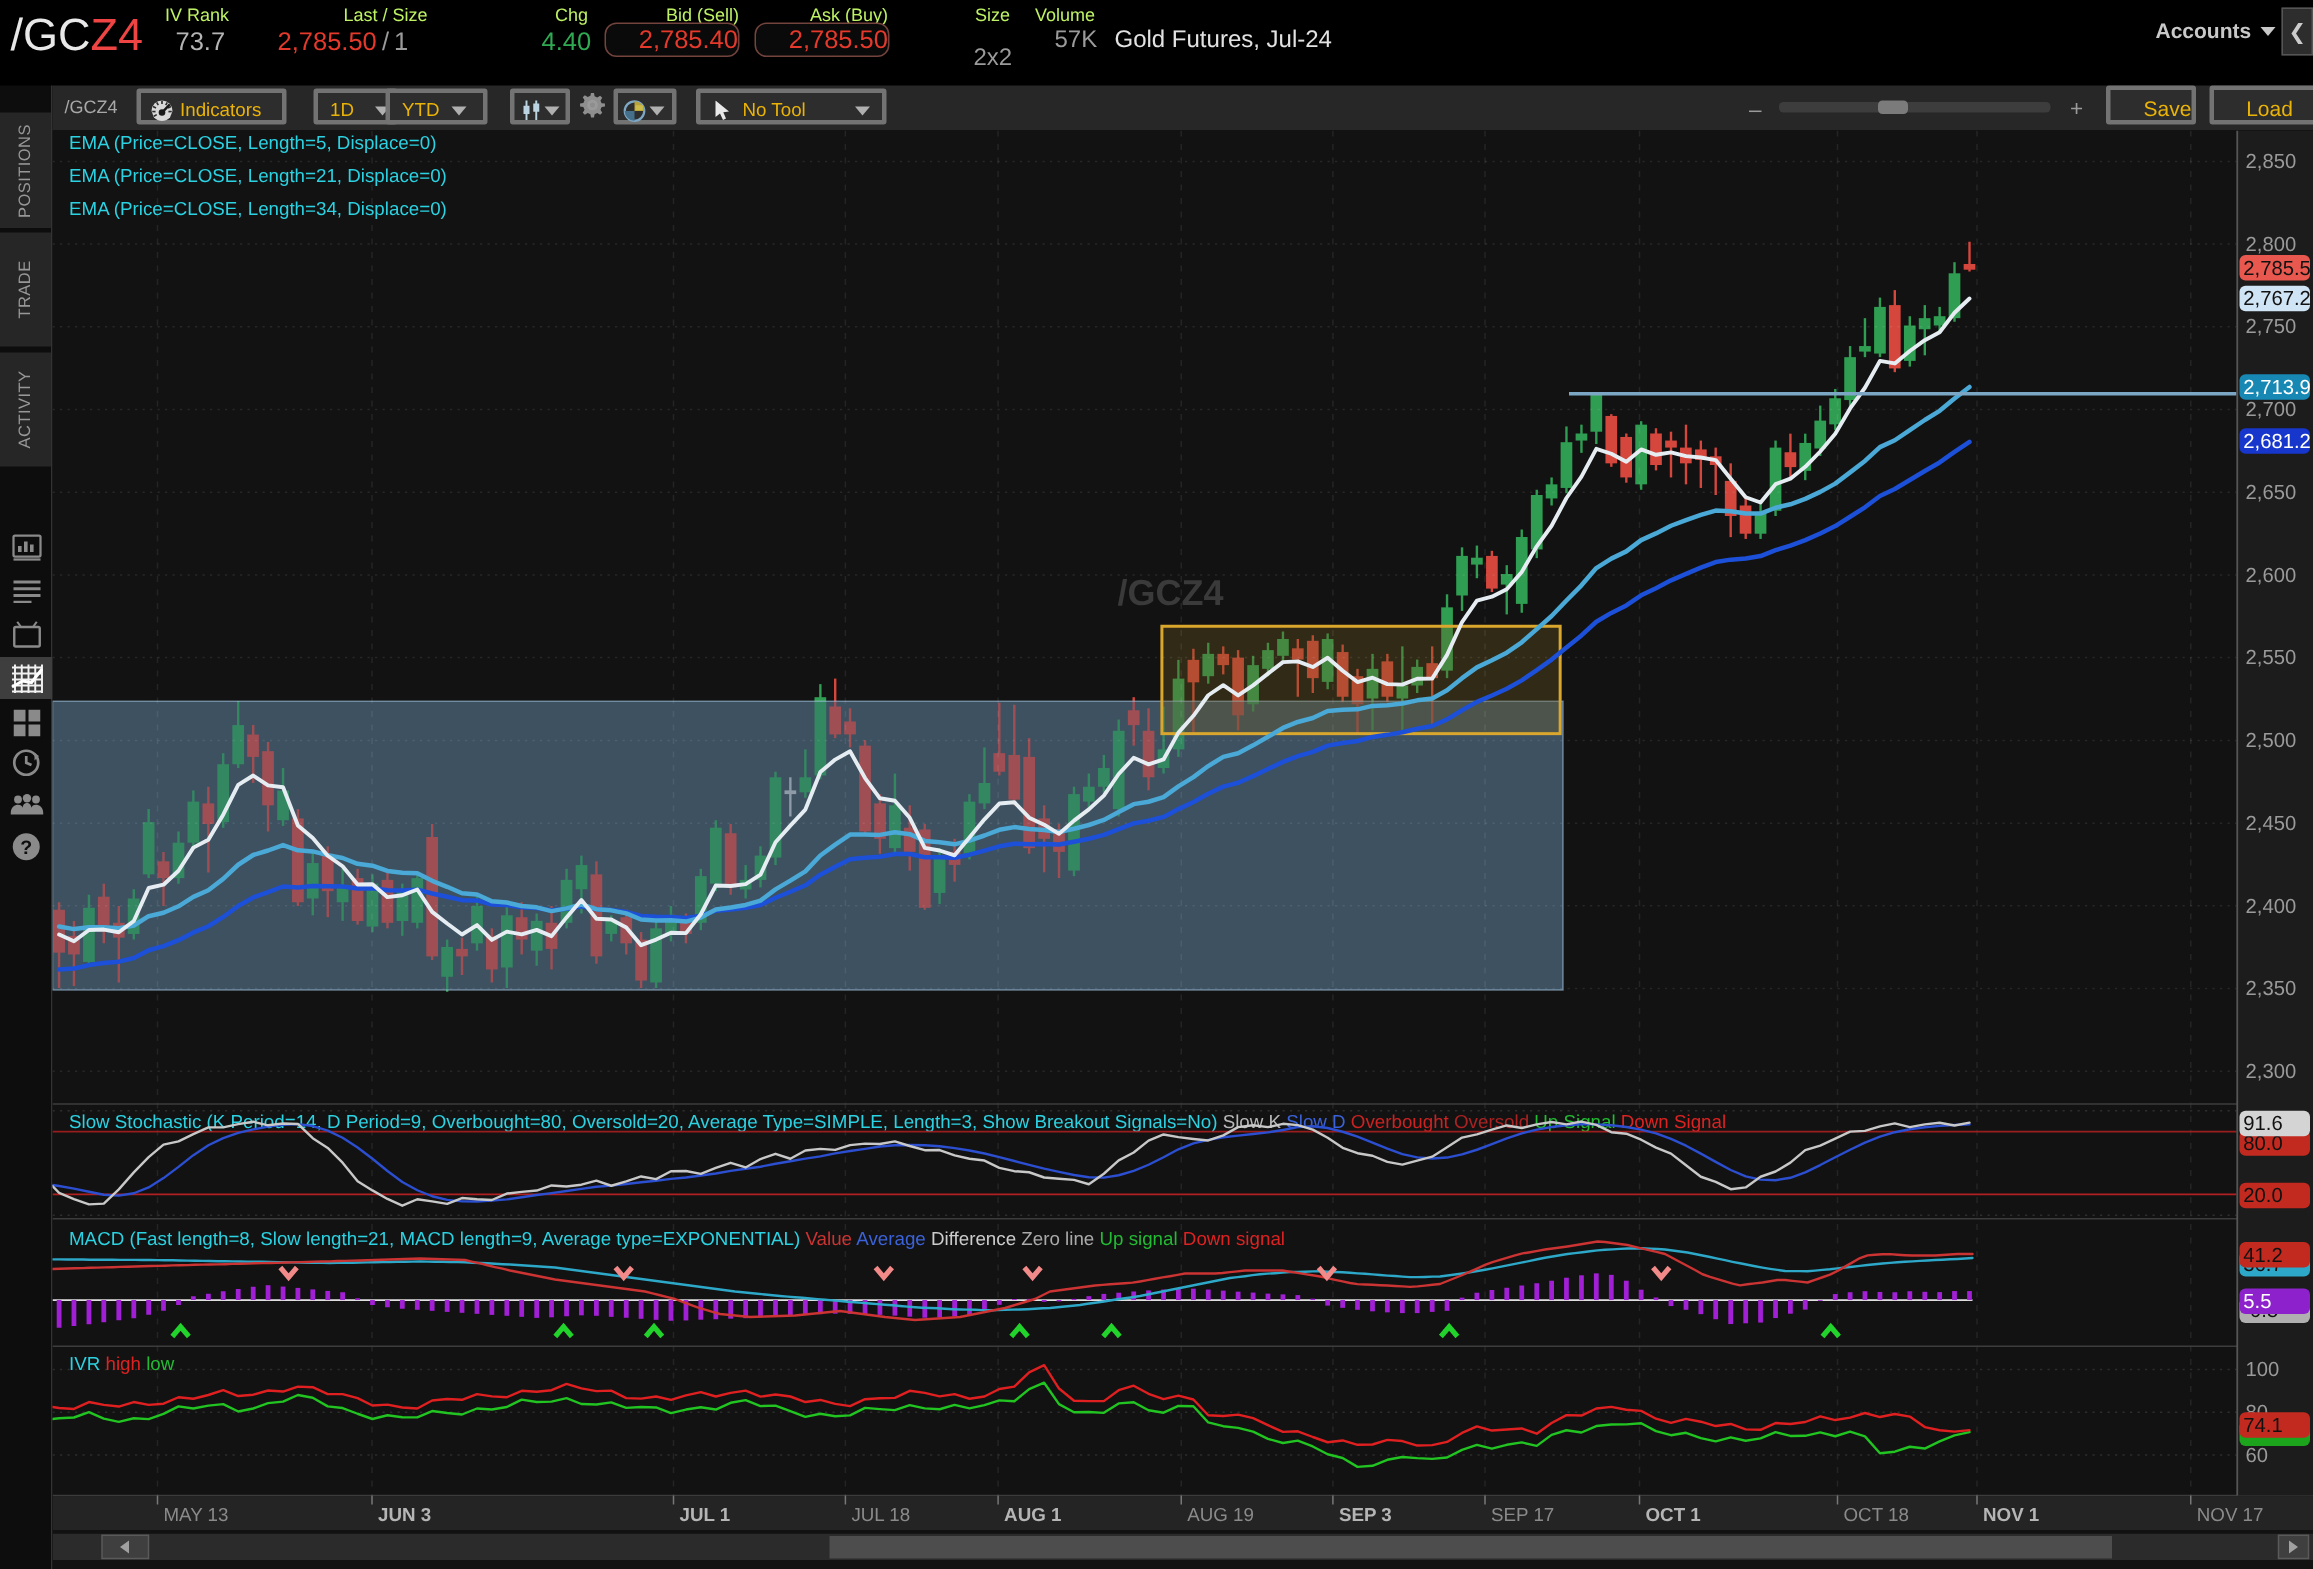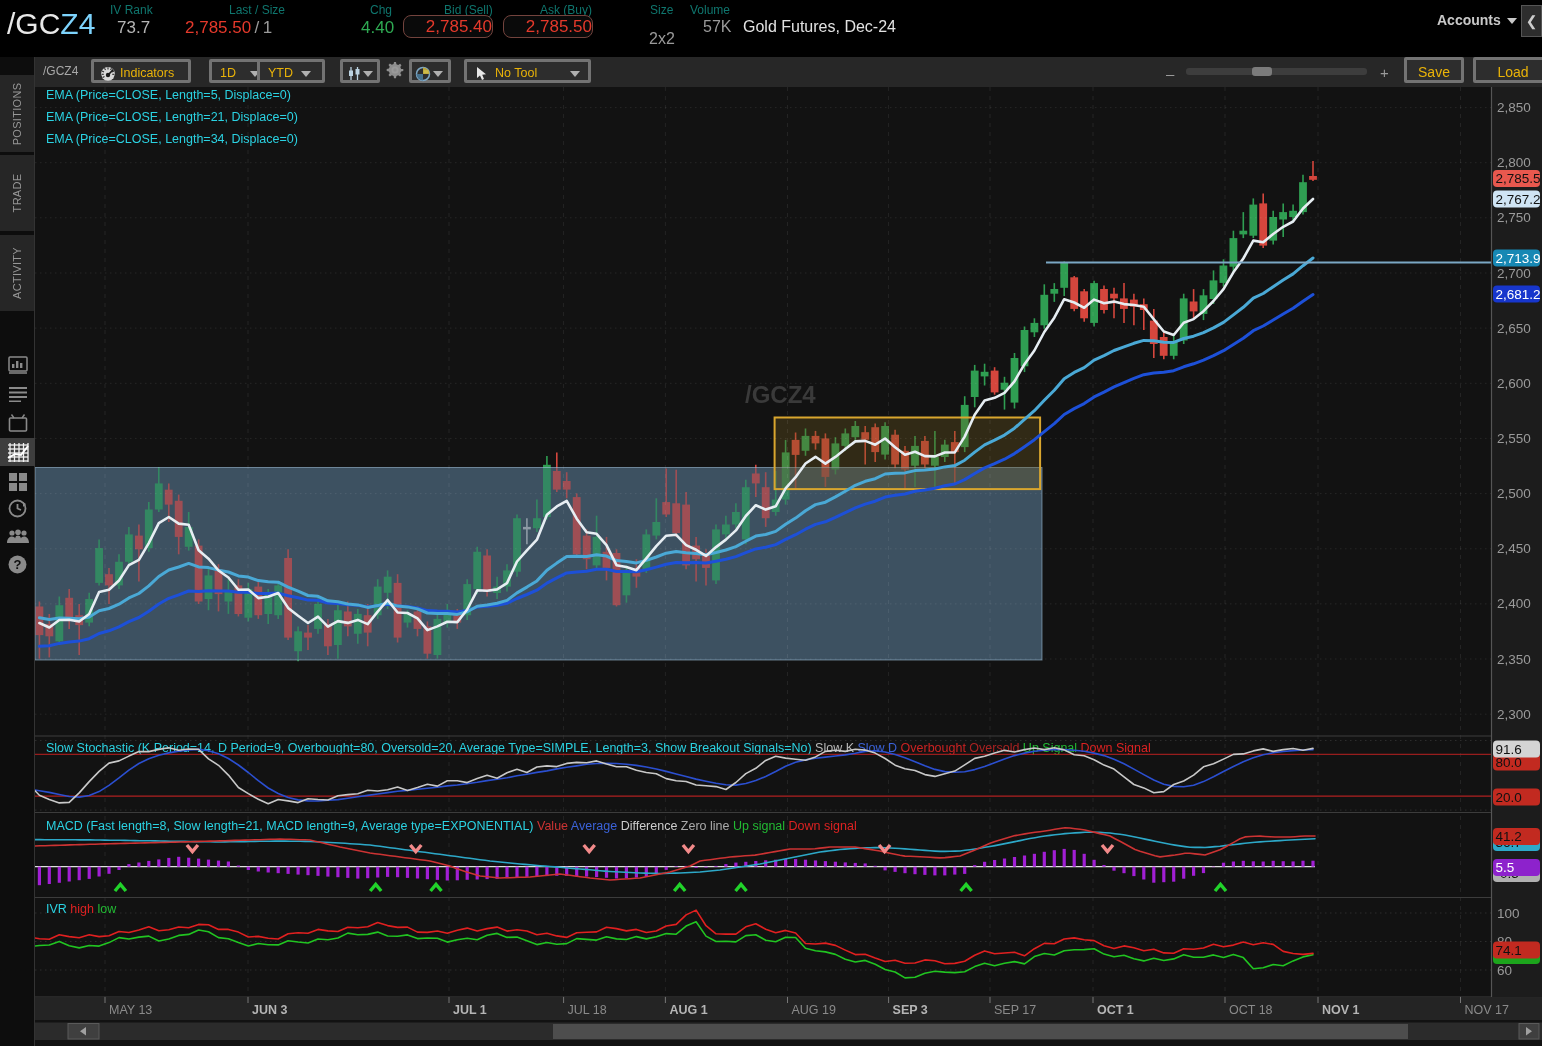--- a/index.html
+++ b/index.html
@@ -1,49 +1,49 @@
 <!DOCTYPE html>
 <html><head><meta charset="utf-8"><style>
 *{margin:0;padding:0;box-sizing:border-box}
 html,body{width:1542px;height:1046px;background:#000;overflow:hidden;font-family:"Liberation Sans",sans-serif}
 .abs{position:absolute}
 #page{position:relative;width:1542px;height:1046px;background:#000}
 
 #topbar{position:absolute;left:0;top:0;width:1542px;height:57px;background:#000}
-.lbl{position:absolute;font-size:12px;color:#0f766e;white-space:nowrap}
+.lbl{position:absolute;font-size:12px;color:#bef264;white-space:nowrap}
 .val{position:absolute;font-size:17px;white-space:nowrap}
 .qbox{position:absolute;top:15px;width:90px;height:23px;border:1px solid #73433d;border-radius:8px;background:#0a0a0a;text-align:right;line-height:21px;font-size:17px;color:#e5392b}
 
 #toolbar{position:absolute;left:35px;top:57px;width:1507px;height:30px;background:#272727}
 .tbtn{position:absolute;top:2px;height:24px;border:3px solid #737373;background:#2d2d2d;color:#eab308;font-size:12.5px;line-height:22px;text-align:left;border-radius:2px;white-space:nowrap}
 .chev{display:inline-block;width:0;height:0;border-left:5px solid transparent;border-right:5px solid transparent;border-top:6px solid #b0b0b0;vertical-align:middle;margin-left:6px}
 
 #sidebar{position:absolute;left:0;top:57px;width:35px;height:989px;background:#0d0d0d;border-right:1px solid #333}
 .stab{position:absolute;left:0;width:34px;background:#262626;color:#979797;font-size:11px;letter-spacing:.3px}
 .stab span{position:absolute;left:50%;top:50%;transform:translate(-50%,-50%) rotate(-90deg);white-space:nowrap}
 .sicon{position:absolute;left:0;width:35px;height:30px;display:flex;align-items:center;justify-content:center}
 </style></head><body>
 <div id="page">
   <div id="topbar">
-    <div class="abs" style="left:7px;top:7px;font-size:30px;color:#e8e8e8">/GC<span style="color:#7dd3fc">Z4</span></div>
+    <div class="abs" style="left:7px;top:7px;font-size:30px;color:#e8e8e8">/GC<span style="color:#ef4444">Z4</span></div>
     <div class="lbl" style="left:110px;top:3px">IV Rank</div>
     <div class="val" style="left:117px;top:18px;color:#b4b4b4">73.7</div>
     <div class="lbl" style="left:229px;top:3px">Last / Size</div>
     <div class="val" style="left:185px;top:18px;color:#e5392b">2,785.50<span style="color:#9a9a9a"> / 1</span></div>
     <div class="lbl" style="left:370px;top:3px">Chg</div>
     <div class="val" style="left:361px;top:18px;color:#2faa53">4.40</div>
     <div class="lbl" style="left:444px;top:3px">Bid (Sell)</div>
     <div class="qbox" style="left:403px">2,785.40</div>
     <div class="lbl" style="left:540px;top:3px">Ask (Buy)</div>
     <div class="qbox" style="left:503px">2,785.50</div>
     <div class="lbl" style="left:650px;top:3px">Size</div>
     <div class="val" style="left:649px;top:30px;color:#9a9a9a;font-size:16px">2x2</div>
     <div class="lbl" style="left:690px;top:3px">Volume</div>
     <div class="val" style="left:703px;top:18px;color:#9a9a9a;font-size:16px">57K</div>
-    <div class="val" style="left:743px;top:18px;color:#e2e2e2;font-size:16px">Gold Futures, Dec-24</div>
+    <div class="val" style="left:743px;top:18px;color:#e2e2e2;font-size:16px">Gold Futures, Jul-24</div>
     <div class="abs" style="left:1437px;top:12px;font-size:14px;font-weight:bold;color:#c8c8c8">Accounts<span class="chev" style="border-top-color:#c8c8c8"></span></div>
     <div class="abs" style="left:1521px;top:5px;width:21px;height:32px;background:#2d2d2d;border:1px solid #555;color:#ccc;font-size:14px;text-align:center;line-height:30px">❮</div>
   </div>
   <div id="toolbar">
     <div class="abs" style="left:8px;top:7px;font-size:12px;color:#a8a8a8">/GCZ4</div>
     <div class="tbtn" style="left:56px;width:100px;padding-left:26px">Indicators
       <svg class="abs" style="left:6px;top:4px" width="16" height="16" viewBox="0 0 16 16">
           <path d="M8 1 A7 7 0 0 1 15 8 L13.4 12.2 A7 7 0 0 1 2.6 12.2 L1 8 A7 7 0 0 1 8 1 Z" fill="#d8d8d8"></path>
           <g stroke="#2d2d2d" stroke-width="1.1">
             <line x1="8" y1="1.2" x2="8" y2="3.4"></line>
@@ -87,21 +87,21 @@
     </div>
     <div class="tbtn" style="left:429px;width:127px;padding-left:28px">No Tool<span class="chev" style="position:absolute;right:8px;top:9px"></span>
       <svg class="abs" style="left:9px;top:5px" width="13" height="14" viewBox="0 0 13 14">
           <path d="M1 0 L1 11 L4 8.6 L6 13 L8 12 L6.2 7.8 L10 7.3 Z" fill="#e8e8e8"></path>
         </svg>
     </div>
     <div class="abs" style="left:1131px;top:8px;color:#9a9a9a;font-size:15px">–</div>
     <div class="abs" style="left:1151px;top:11px;width:181px;height:7px;background:#3d3d3d;border-radius:3px"></div>
     <div class="abs" style="left:1217px;top:10px;width:20px;height:9px;background:#7b7b7b;border-radius:3px"></div>
     <div class="abs" style="left:1345px;top:7px;color:#9a9a9a;font-size:15px">+</div>
-    <div class="tbtn" style="left:1369px;top:0px;width:60px;height:26px;text-align:center;line-height:24px;font-size:14px">Save</div>
+    <div class="tbtn" style="left:1369px;top:0px;width:60px;height:26px;text-align:right;line-height:24px;font-size:14px">Save</div>
     <div class="tbtn" style="left:1438px;top:0px;width:80px;height:26px;text-align:center;line-height:24px;font-size:14px">Load</div>
   </div>
   <div id="sidebar">
     <div class="stab" style="top:18px;height:77px">
         <span>POSITIONS</span>
       </div>
     <div class="stab" style="top:98px;height:76px">
         <span>TRADE</span>
       </div>
     <div class="stab" style="top:178px;height:76px">

